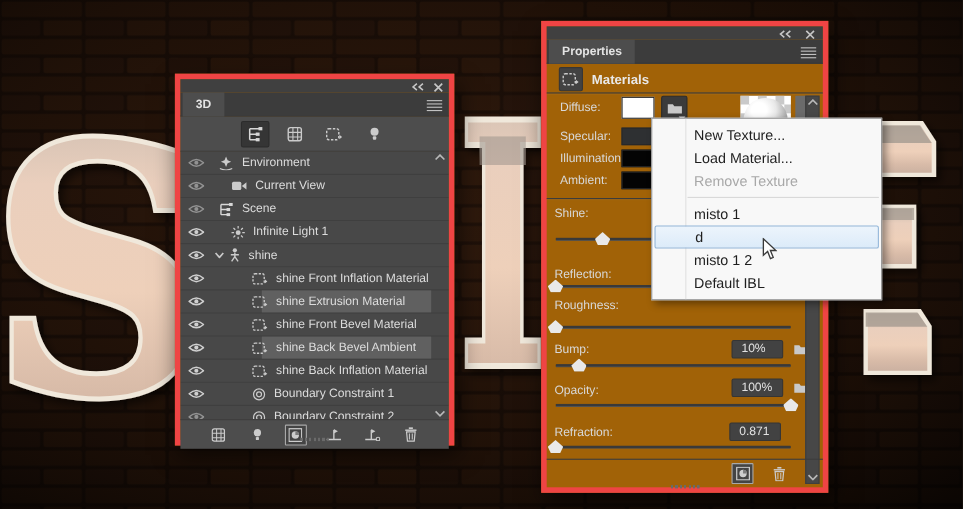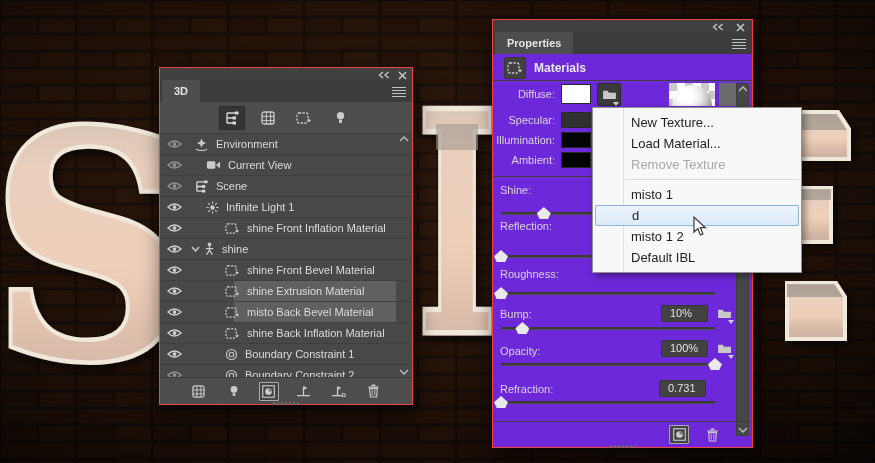--- a/index.html
+++ b/index.html
@@ -5,21 +5,21 @@
   * { margin:0; padding:0; box-sizing:border-box; }
   html,body { background:#111; }
   .screen {
     position:relative; width:875px; height:463px; overflow:hidden;
     font-family:"Liberation Sans", sans-serif; background:#1d0f08;
   }
   .bg-art { position:absolute; left:0; top:0; z-index:1; }
 
   
   .panel {
-    position:absolute; background:#6d28d9; border:1px solid #ef4444;
+    position:absolute; background:#a16207; border:5px solid #ef4444;
     box-shadow: 3px 9px 20px rgba(0,0,0,.6); color:#d6d6d6; z-index:10;
   }
   .panel-strip { position:relative; height:12px; background:#404040; }
   .strip-ico { position:absolute; top:3px; color:#c9c9c9; cursor:pointer; line-height:6px; }
   .tabbar { position:relative; height:22px; background:#3c3c3c; border-bottom:1px solid #3a3a3a; }
   .tab {
     position:absolute; left:2px; top:0; height:22px; line-height:22px; padding:0 12px;
     background:#4d4d4d; color:#e3e3e3; font-size:11px; font-weight:bold;
   }
   .menu-btn { position:absolute; right:6px; top:5px; width:14px; cursor:pointer; }
@@ -61,21 +61,21 @@
   .foot-btn.active { border:1px solid #a8a8a8; border-radius:1px; background:#444; }
 
   
   .panel-props { left:492px; top:19px; width:261px; height:429px; }
   .props-body { position:absolute; left:0; top:34px; right:0; bottom:0; }
   .mat-head-ico { position:absolute; left:11px; top:3px; width:22px; height:22px; background:#424242;
     border:1px solid #363636; border-radius:2px; display:flex; align-items:center; justify-content:center; }
   .mat-head-label { position:absolute; left:41px; top:7px; font-size:12px; font-weight:bold; color:#e9e9e9; }
   .hsep { position:absolute; left:0; right:0; height:1px; background:#3c3c3c; box-shadow:0 1px 0 rgba(255,255,255,.05); }
 
-  .ch-label { position:absolute; left:0; width:62px; text-align:right; font-size:11px; color:#d8d8d8; }
+  .ch-label { position:absolute; left:12px; width:62px; font-size:11px; color:#d8d8d8; }
   .swatch { position:absolute; left:68px; width:30px; border:1px solid #292929; cursor:pointer; }
   .tex-btn { position:absolute; left:104px; top:29px; width:24px; height:23px; background:#3b3b3b;
     border:1px solid #2c2c2c; border-radius:2px; display:flex; align-items:center; justify-content:center; cursor:pointer; }
   .dd-tri { position:absolute; width:0; height:0; border-left:3px solid transparent;
     border-right:3px solid transparent; border-top:4px solid #cfcfcf; }
 
   .preview { position:absolute; left:176px; top:29px; width:46px; height:23px; overflow:hidden;
     background:repeating-conic-gradient(#ffffff 0 25%, #c9c9c9 0 50%); background-size:16px 16px; }
   .ball { position:absolute; left:3px; top:2px; width:40px; height:40px; border-radius:50%;
     background:radial-gradient(circle at 35% 28%, #ffffff 0 18%, #e8e8e8 40%, #9a9a9a 72%, #565656 100%); }
@@ -351,33 +351,20 @@
               <use href="#i-eye"></use>
             </svg>
           </span>
       <span class="row-ico">
             <svg class="ico" width="13" height="13">
               <use href="#i-sun"></use>
             </svg>
           </span>
       <span class="row-label">Infinite Light 1</span>
         </div>
-    <div class="row ind3">
-      <span class="eye-cell">
-            <svg class="ico" width="15" height="10">
-              <use href="#i-eye"></use>
-            </svg>
-          </span>
-      <span class="row-ico">
-            <svg class="ico" width="15" height="13">
-              <use href="#i-material"></use>
-            </svg>
-          </span>
-      <span class="row-label">shine Front Inflation Material</span>
-        </div>
     <div class="row">
       <span class="eye-cell">
             <svg class="ico" width="15" height="10">
               <use href="#i-eye"></use>
             </svg>
           </span>
       <span class="disc">
             <svg class="ico" width="9" height="6">
               <use href="#i-disc"></use>
             </svg>
@@ -393,49 +380,62 @@
       <span class="eye-cell">
             <svg class="ico" width="15" height="10">
               <use href="#i-eye"></use>
             </svg>
           </span>
       <span class="row-ico">
             <svg class="ico" width="15" height="13">
               <use href="#i-material"></use>
             </svg>
           </span>
-      <span class="row-label">shine Front Bevel Material</span>
+      <span class="row-label">shine Front Inflation Material</span>
         </div>
     <div class="row ind3 sel">
           <span class="hl"></span>
       <span class="eye-cell">
             <svg class="ico" width="15" height="10">
               <use href="#i-eye"></use>
             </svg>
           </span>
       <span class="row-ico">
             <svg class="ico" width="15" height="13">
               <use href="#i-material"></use>
             </svg>
           </span>
       <span class="row-label">shine Extrusion Material</span>
         </div>
+    <div class="row ind3">
+      <span class="eye-cell">
+            <svg class="ico" width="15" height="10">
+              <use href="#i-eye"></use>
+            </svg>
+          </span>
+      <span class="row-ico">
+            <svg class="ico" width="15" height="13">
+              <use href="#i-material"></use>
+            </svg>
+          </span>
+      <span class="row-label">shine Front Bevel Material</span>
+        </div>
     <div class="row ind3 sel">
           <span class="hl"></span>
       <span class="eye-cell">
             <svg class="ico" width="15" height="10">
               <use href="#i-eye"></use>
             </svg>
           </span>
       <span class="row-ico">
             <svg class="ico" width="15" height="13">
               <use href="#i-material"></use>
             </svg>
           </span>
-      <span class="row-label">misto Back Bevel Material</span>
+      <span class="row-label">shine Back Bevel Ambient</span>
         </div>
     <div class="row ind3">
       <span class="eye-cell">
             <svg class="ico" width="15" height="10">
               <use href="#i-eye"></use>
             </svg>
           </span>
       <span class="row-ico">
             <svg class="ico" width="15" height="13">
               <use href="#i-material"></use>
@@ -567,21 +567,21 @@
     <div class="ch-label" style="top:100px">Ambient:</div>
     <div class="swatch" style="top: 98px; height: 16px; background: rgb(4, 4, 4);"></div>
 
     <div class="hsep" style="top:122px"></div>
 
     <div class="sl-label" style="top:130px">Shine:</div>
     <div class="track" style="top:158px">
       <div class="thumb" style="left: calc(20% - 7px);"></div>
         </div>
 
-    <div class="sl-label" style="top:166px">Reflection:</div>
+    <div class="sl-label" style="top:186px">Reflection:</div>
     <div class="track" style="top:201px">
       <div class="thumb" style="left: calc(0% - 7px);"></div>
         </div>
 
     <div class="sl-label" style="top:214px">Roughness:</div>
     <div class="track" style="top:238px">
       <div class="thumb" style="left: calc(0% - 7px);"></div>
         </div>
 
     <div class="sl-label" style="top:254px">Bump:</div>
@@ -602,21 +602,21 @@
           <svg class="ico" width="15" height="11">
             <use href="#i-folder"></use>
           </svg>
       <span class="dd-tri" style="right:0;bottom:-2px"></span>
         </div>
     <div class="track" style="top:309px">
       <div class="thumb" style="left: calc(100% - 7px);"></div>
         </div>
 
     <div class="sl-label" style="top:329px">Refraction:</div>
-    <div class="valbox" style="left:166px;top:326px">0.731</div>
+    <div class="valbox" style="left:166px;top:326px">0.871</div>
     <div class="track" style="top:347px">
       <div class="thumb" style="left: calc(0% - 7px);"></div>
         </div>
 
     <div class="props-scroll">
       <svg class="ico" width="10" height="6">
             <use href="#i-chevup"></use>
           </svg>
       <svg class="ico" width="10" height="6">
             <use href="#i-chevdown"></use>

